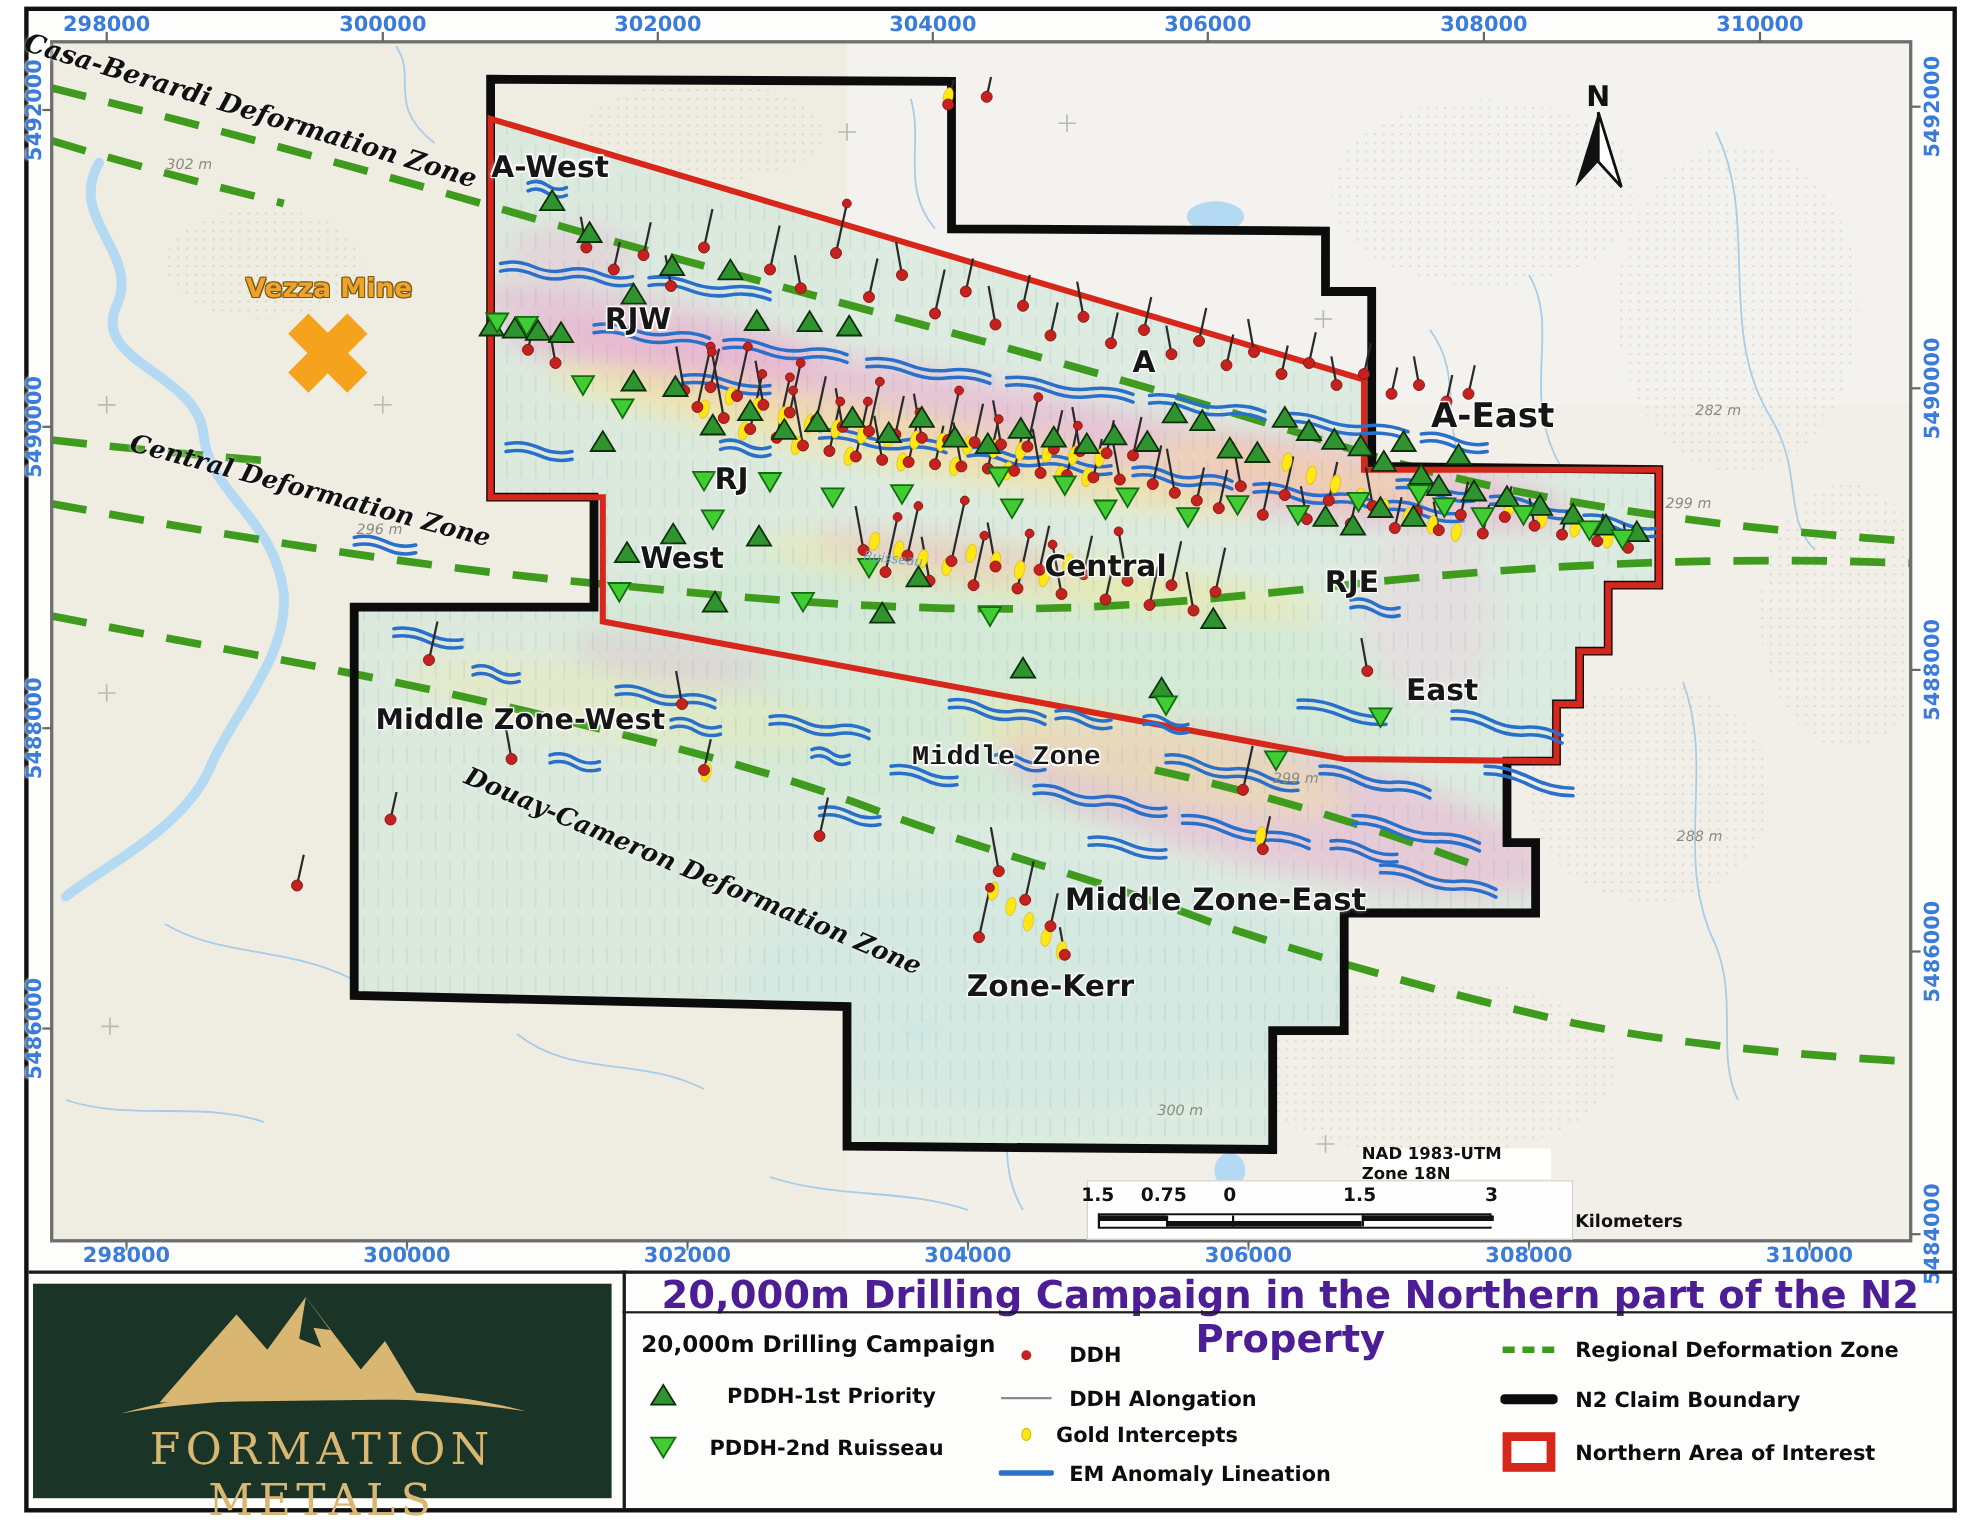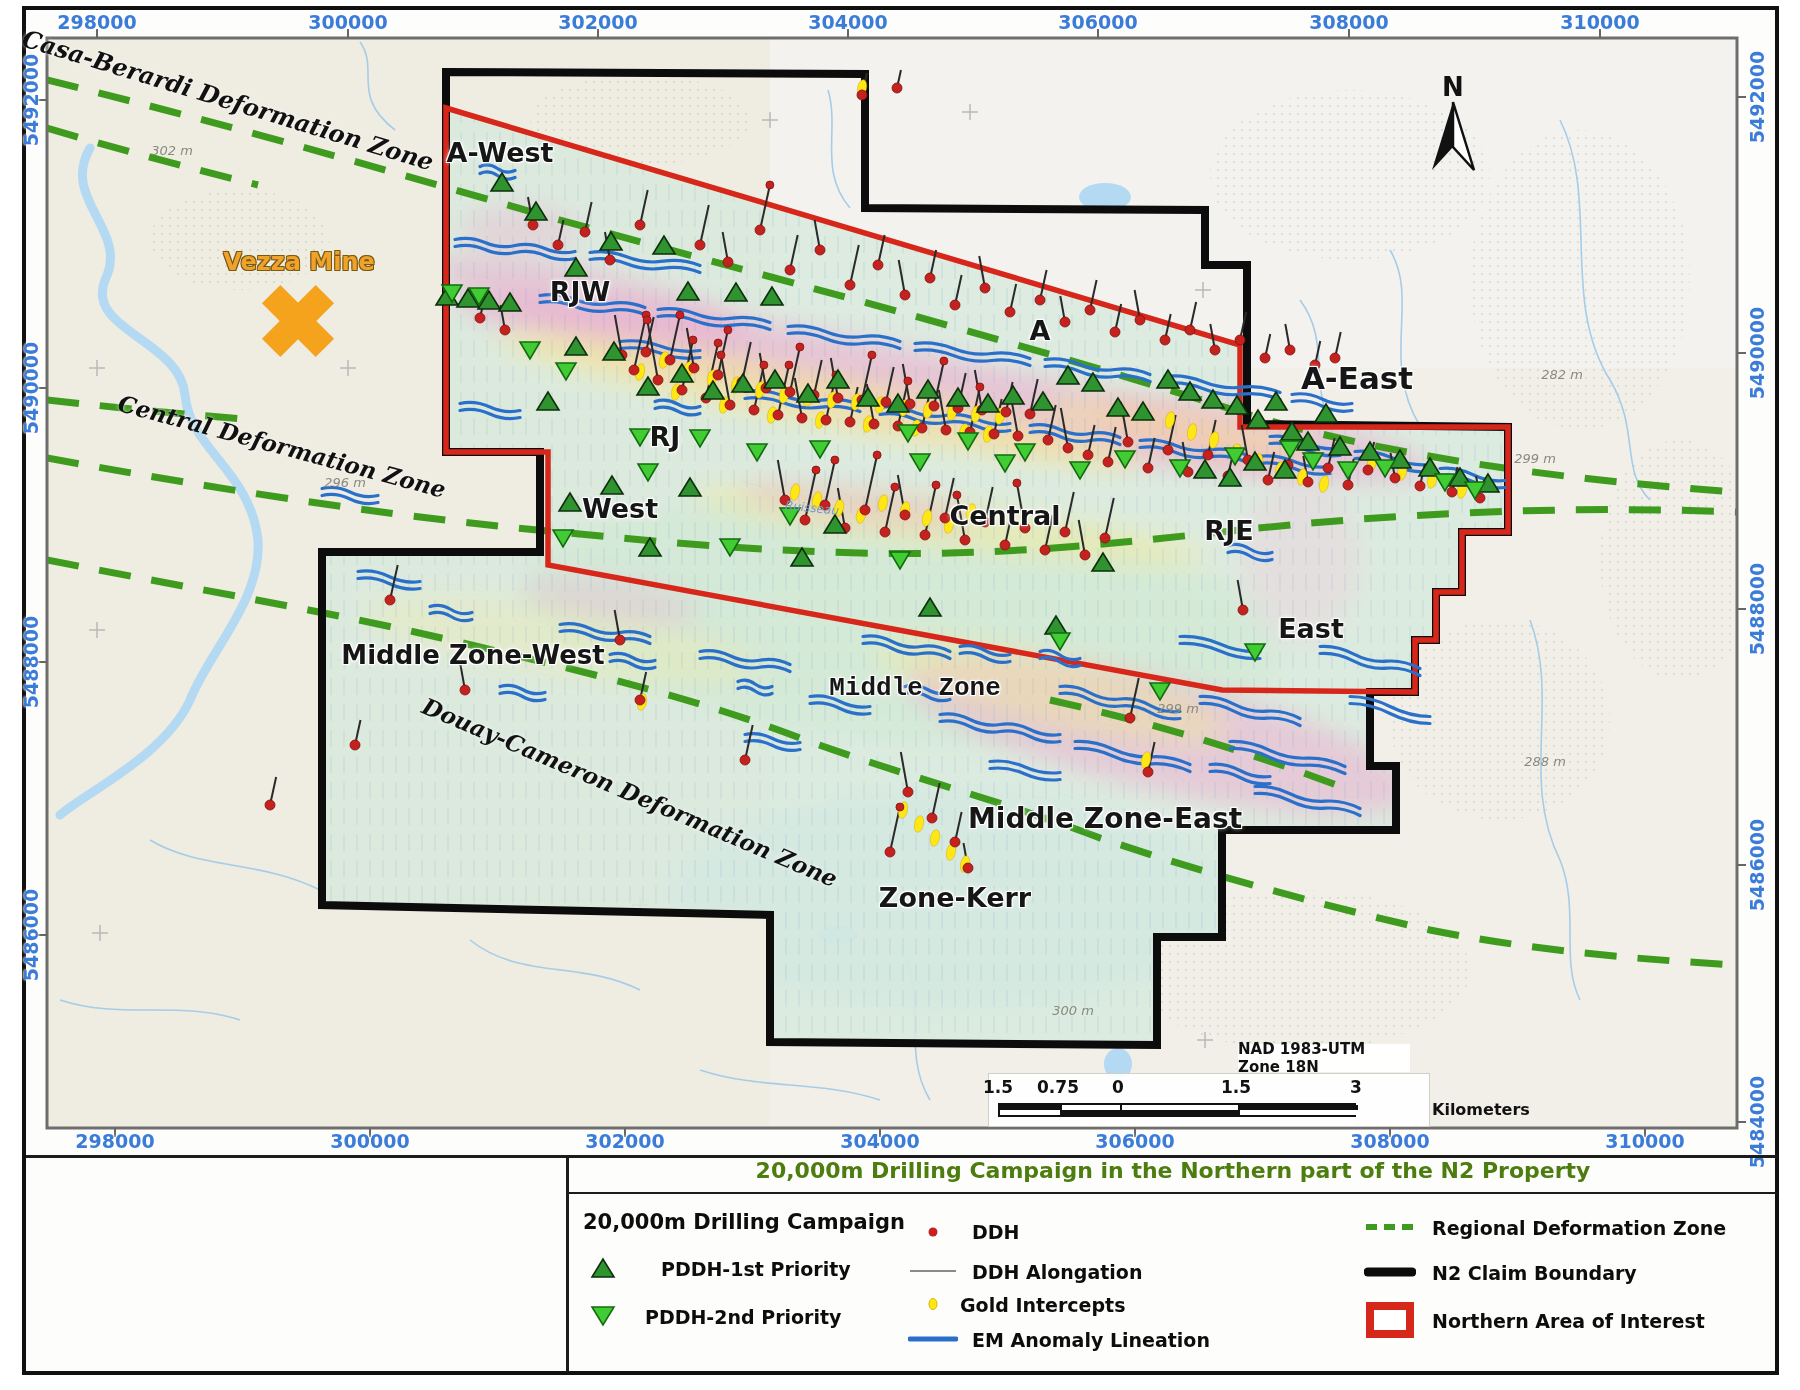--- a/index.html
+++ b/index.html
@@ -32,21 +32,21 @@
   #kilometers{position:absolute;left:1432px;top:1100px;font-size:16px;font-weight:bold;color:#111;}
   
   #north{position:absolute;left:1418px;top:72px;width:70px;height:105px;}
   
   .hline{position:absolute;background:#1c1c1c;}
   .vline{position:absolute;background:#1c1c1c;}
   #logo-box{position:absolute;left:30px;top:1167px;width:526px;height:195px;background:#1a3527;}
   #logo-text{position:absolute;left:0;right:0;top:128px;text-align:center;color:#d9b671;
              font-family:"DejaVu Serif",serif;font-size:40px;letter-spacing:5px;}
   #legend-title{position:absolute;left:570px;top:1158px;width:1206px;height:32px;text-align:center;
-                font-size:22px;font-weight:bold;color:#4d7c0f;}
+                font-size:35px;font-weight:bold;color:#4c1d95;}
   .leg-label{font-size:19px;font-weight:bold;color:#0d0d0d;position:absolute;white-space:nowrap;}
   .leg-head{font-size:21px;font-weight:bold;color:#0d0d0d;position:absolute;white-space:nowrap;}
   .leg-icon{position:absolute;}
 </style>
 </head>
 <body>
 
 <div id="canvas">
   <div id="outer-border"></div>
 
@@ -780,30 +780,38 @@
       <div class="sb-seg" style="left: 120px; top: 0px; width: 2px; height: 100%; background: rgb(17, 17, 17);"></div>
       <div class="sb-seg" style="left: 238px; top: 0px; width: 2px; height: 100%; background: rgb(17, 17, 17);"></div>
     </div>
   <div id="kilometers">Kilometers</div>
 
   <div class="hline" style="left:26px;top:1155px;width:1751px;height:3px;"></div>
   <div class="vline" style="left:566px;top:1155px;width:3px;height:217px;"></div>
   <div id="legend-title">20,000m Drilling Campaign in the Northern part of the N2 Property</div>
   <div class="hline" style="left:566px;top:1192px;width:1211px;height:2px;"></div>
 
+  <div id="logo-box">
+    <svg width="526" height="130" viewBox="0 0 526 130">
+      <path d="M115,108 L185,28 L213,60 L248,12 L298,78 L320,52 L352,105 Z" fill="#d9b671"></path>
+      <path d="M248,12 L270,42 L255,40 L262,58 L242,50 Z" fill="#1a3527"></path>
+      <path d="M80,118 C180,88 345,88 448,116 C345,100 180,100 80,118 Z" fill="#d9b671"></path>
+    </svg>
+    <div id="logo-text">FORMATION METALS</div>
+  </div>
 
   <div class="leg-head" style="left:583px;top:1210px;">20,000m Drilling Campaign</div>
   <svg class="leg-icon" style="left:590px;top:1256px;" width="26" height="24">
     <polygon points="13,3 2,21 24,21" fill="#2f9330" stroke="#0e2e0c" stroke-width="1.6"></polygon>
     </svg>
   <div class="leg-label" style="left:645px;top:1258px;margin-left:16px;">PDDH-1st Priority</div>
   <svg class="leg-icon" style="left:590px;top:1304px;" width="26" height="24">
     <polygon points="2,3 24,3 13,21" fill="#41cc33" stroke="#136b10" stroke-width="1.6"></polygon>
     </svg>
-  <div class="leg-label" style="left:645px;top:1306px;">PDDH-2nd Priority</div>
+  <div class="leg-label" style="left:645px;top:1306px;">PDDH-2nd Ruisseau</div>
 
   <svg class="leg-icon" style="left:920px;top:1222px;" width="26" height="20">
     <circle cx="13" cy="10" r="4.5" fill="#c5221f"></circle>
     </svg>
   <div class="leg-label" style="left:972px;top:1221px;">DDH</div>
   <svg class="leg-icon" style="left:908px;top:1262px;" width="50" height="18">
     <line x1="2" y1="9" x2="48" y2="9" stroke="#8a8a8a" stroke-width="2"></line>
     </svg>
   <div class="leg-label" style="left:972px;top:1261px;">DDH Alongation</div>
   <svg class="leg-icon" style="left:920px;top:1294px;" width="26" height="20">

